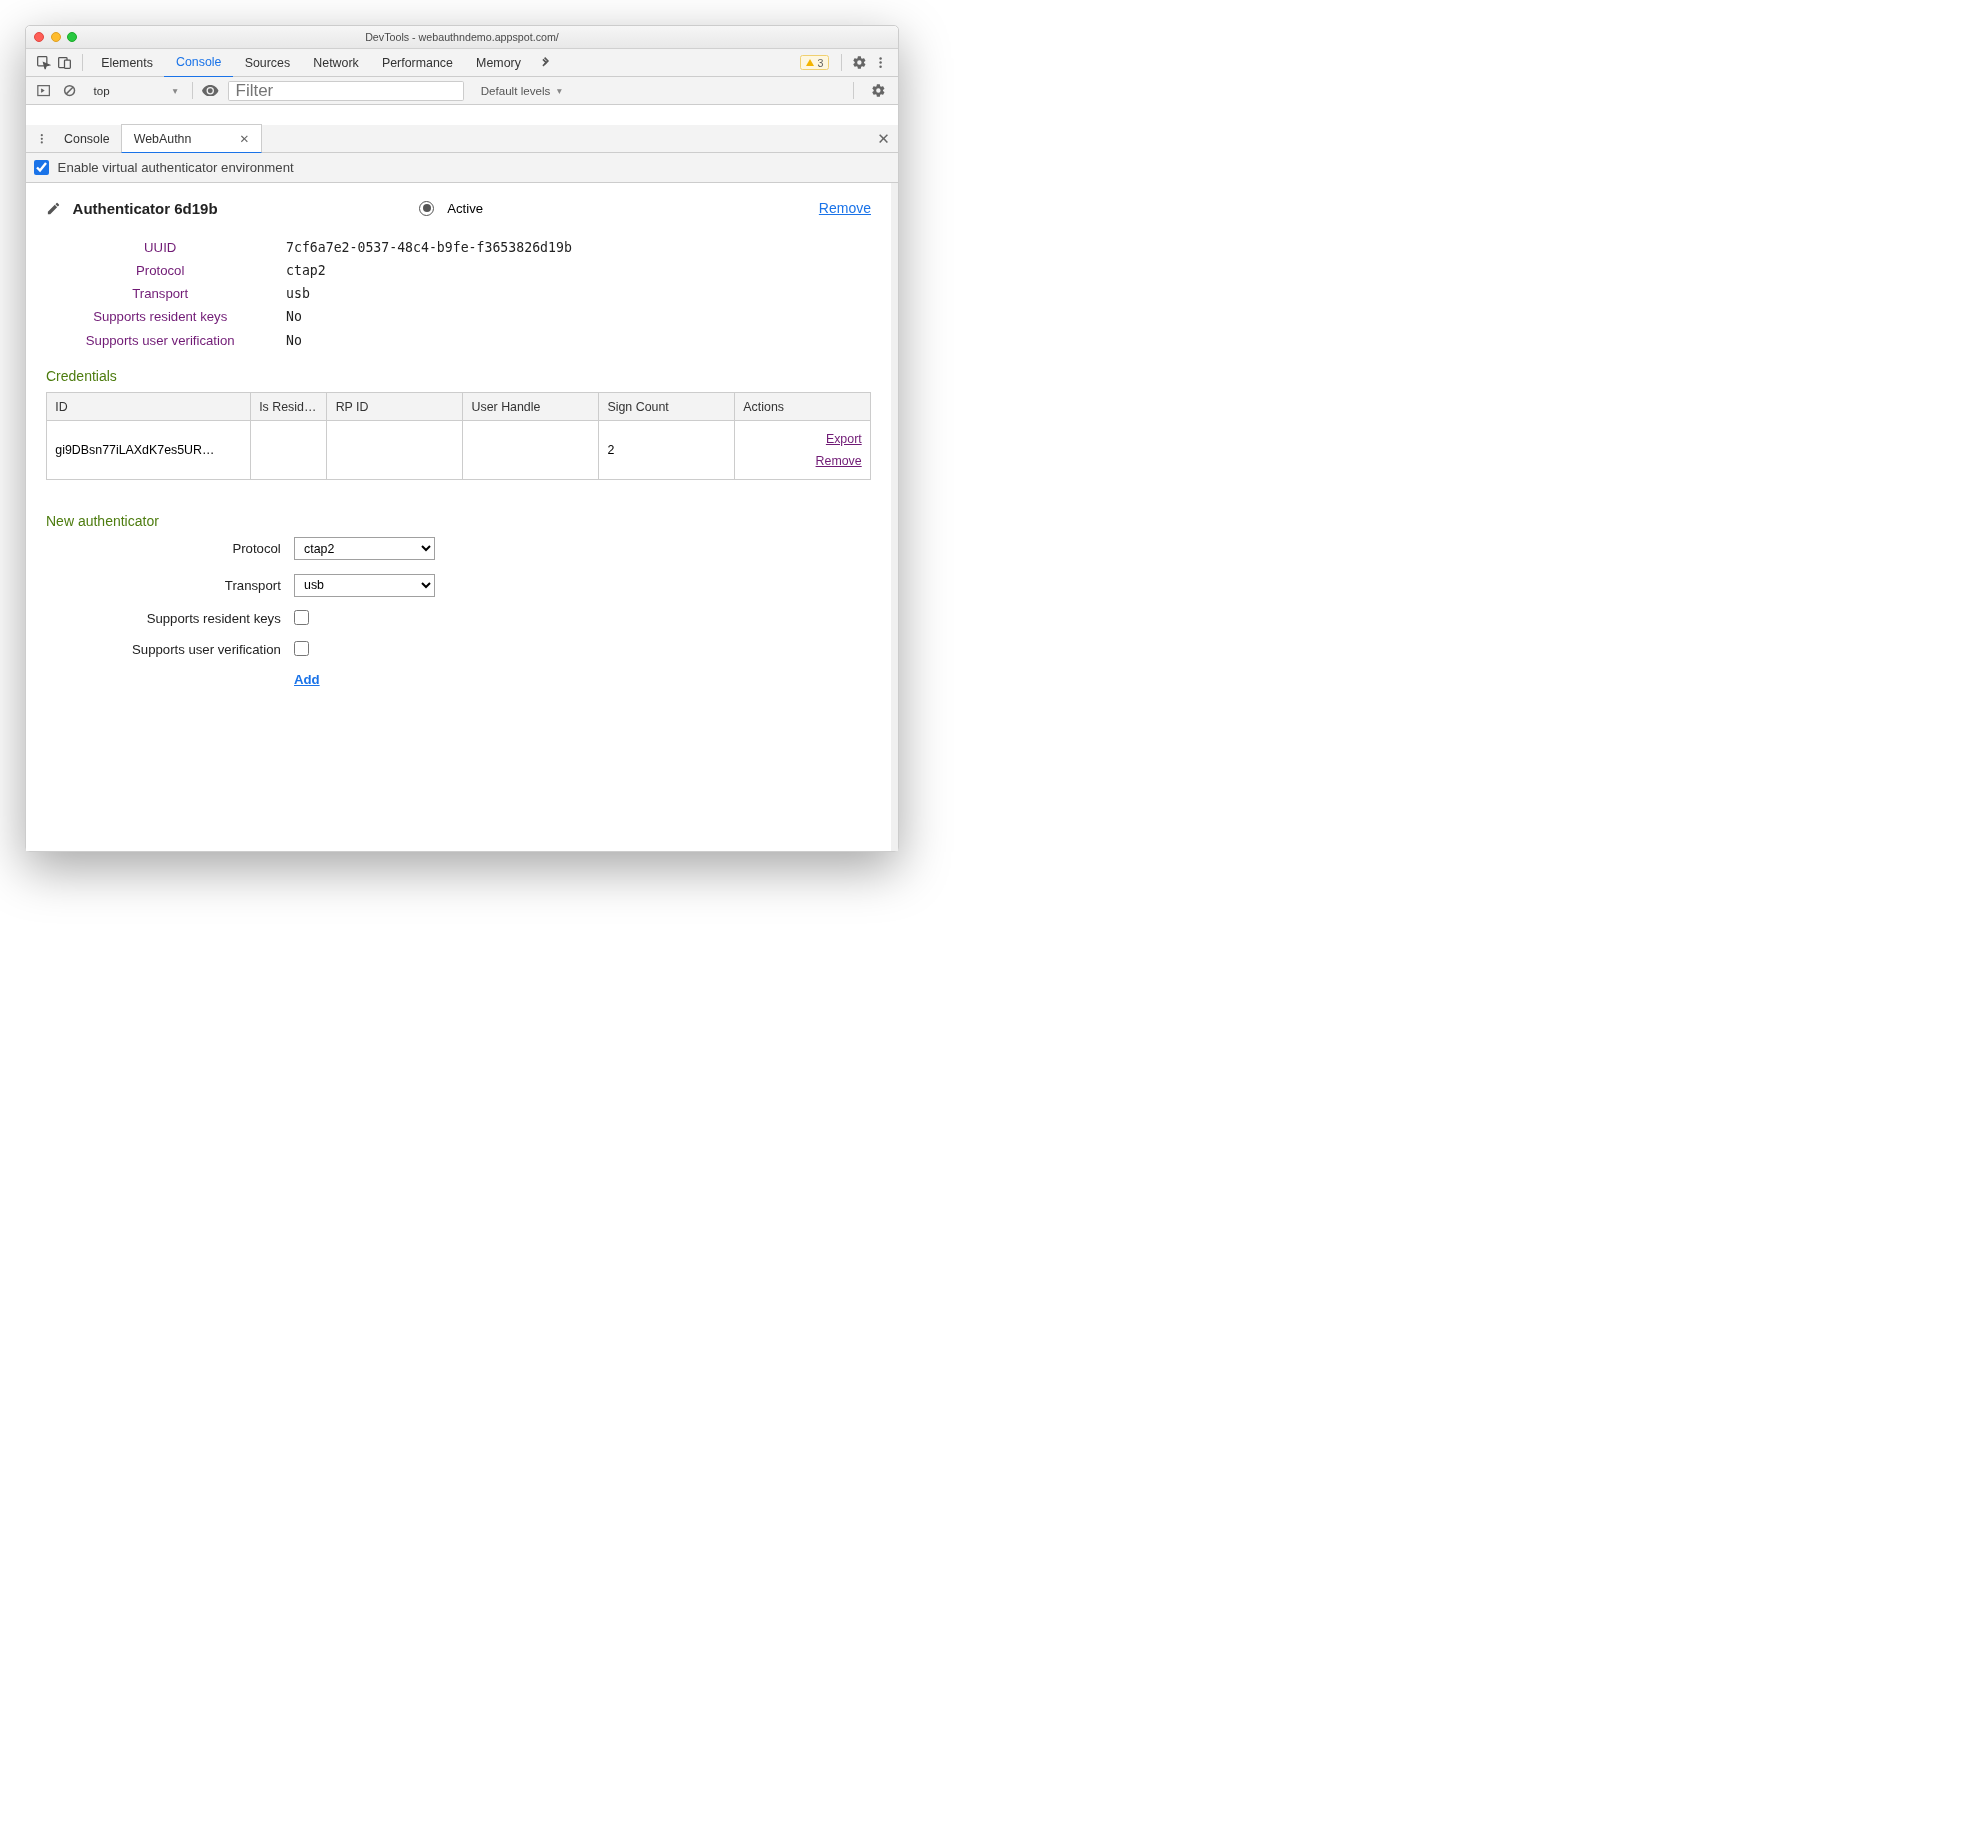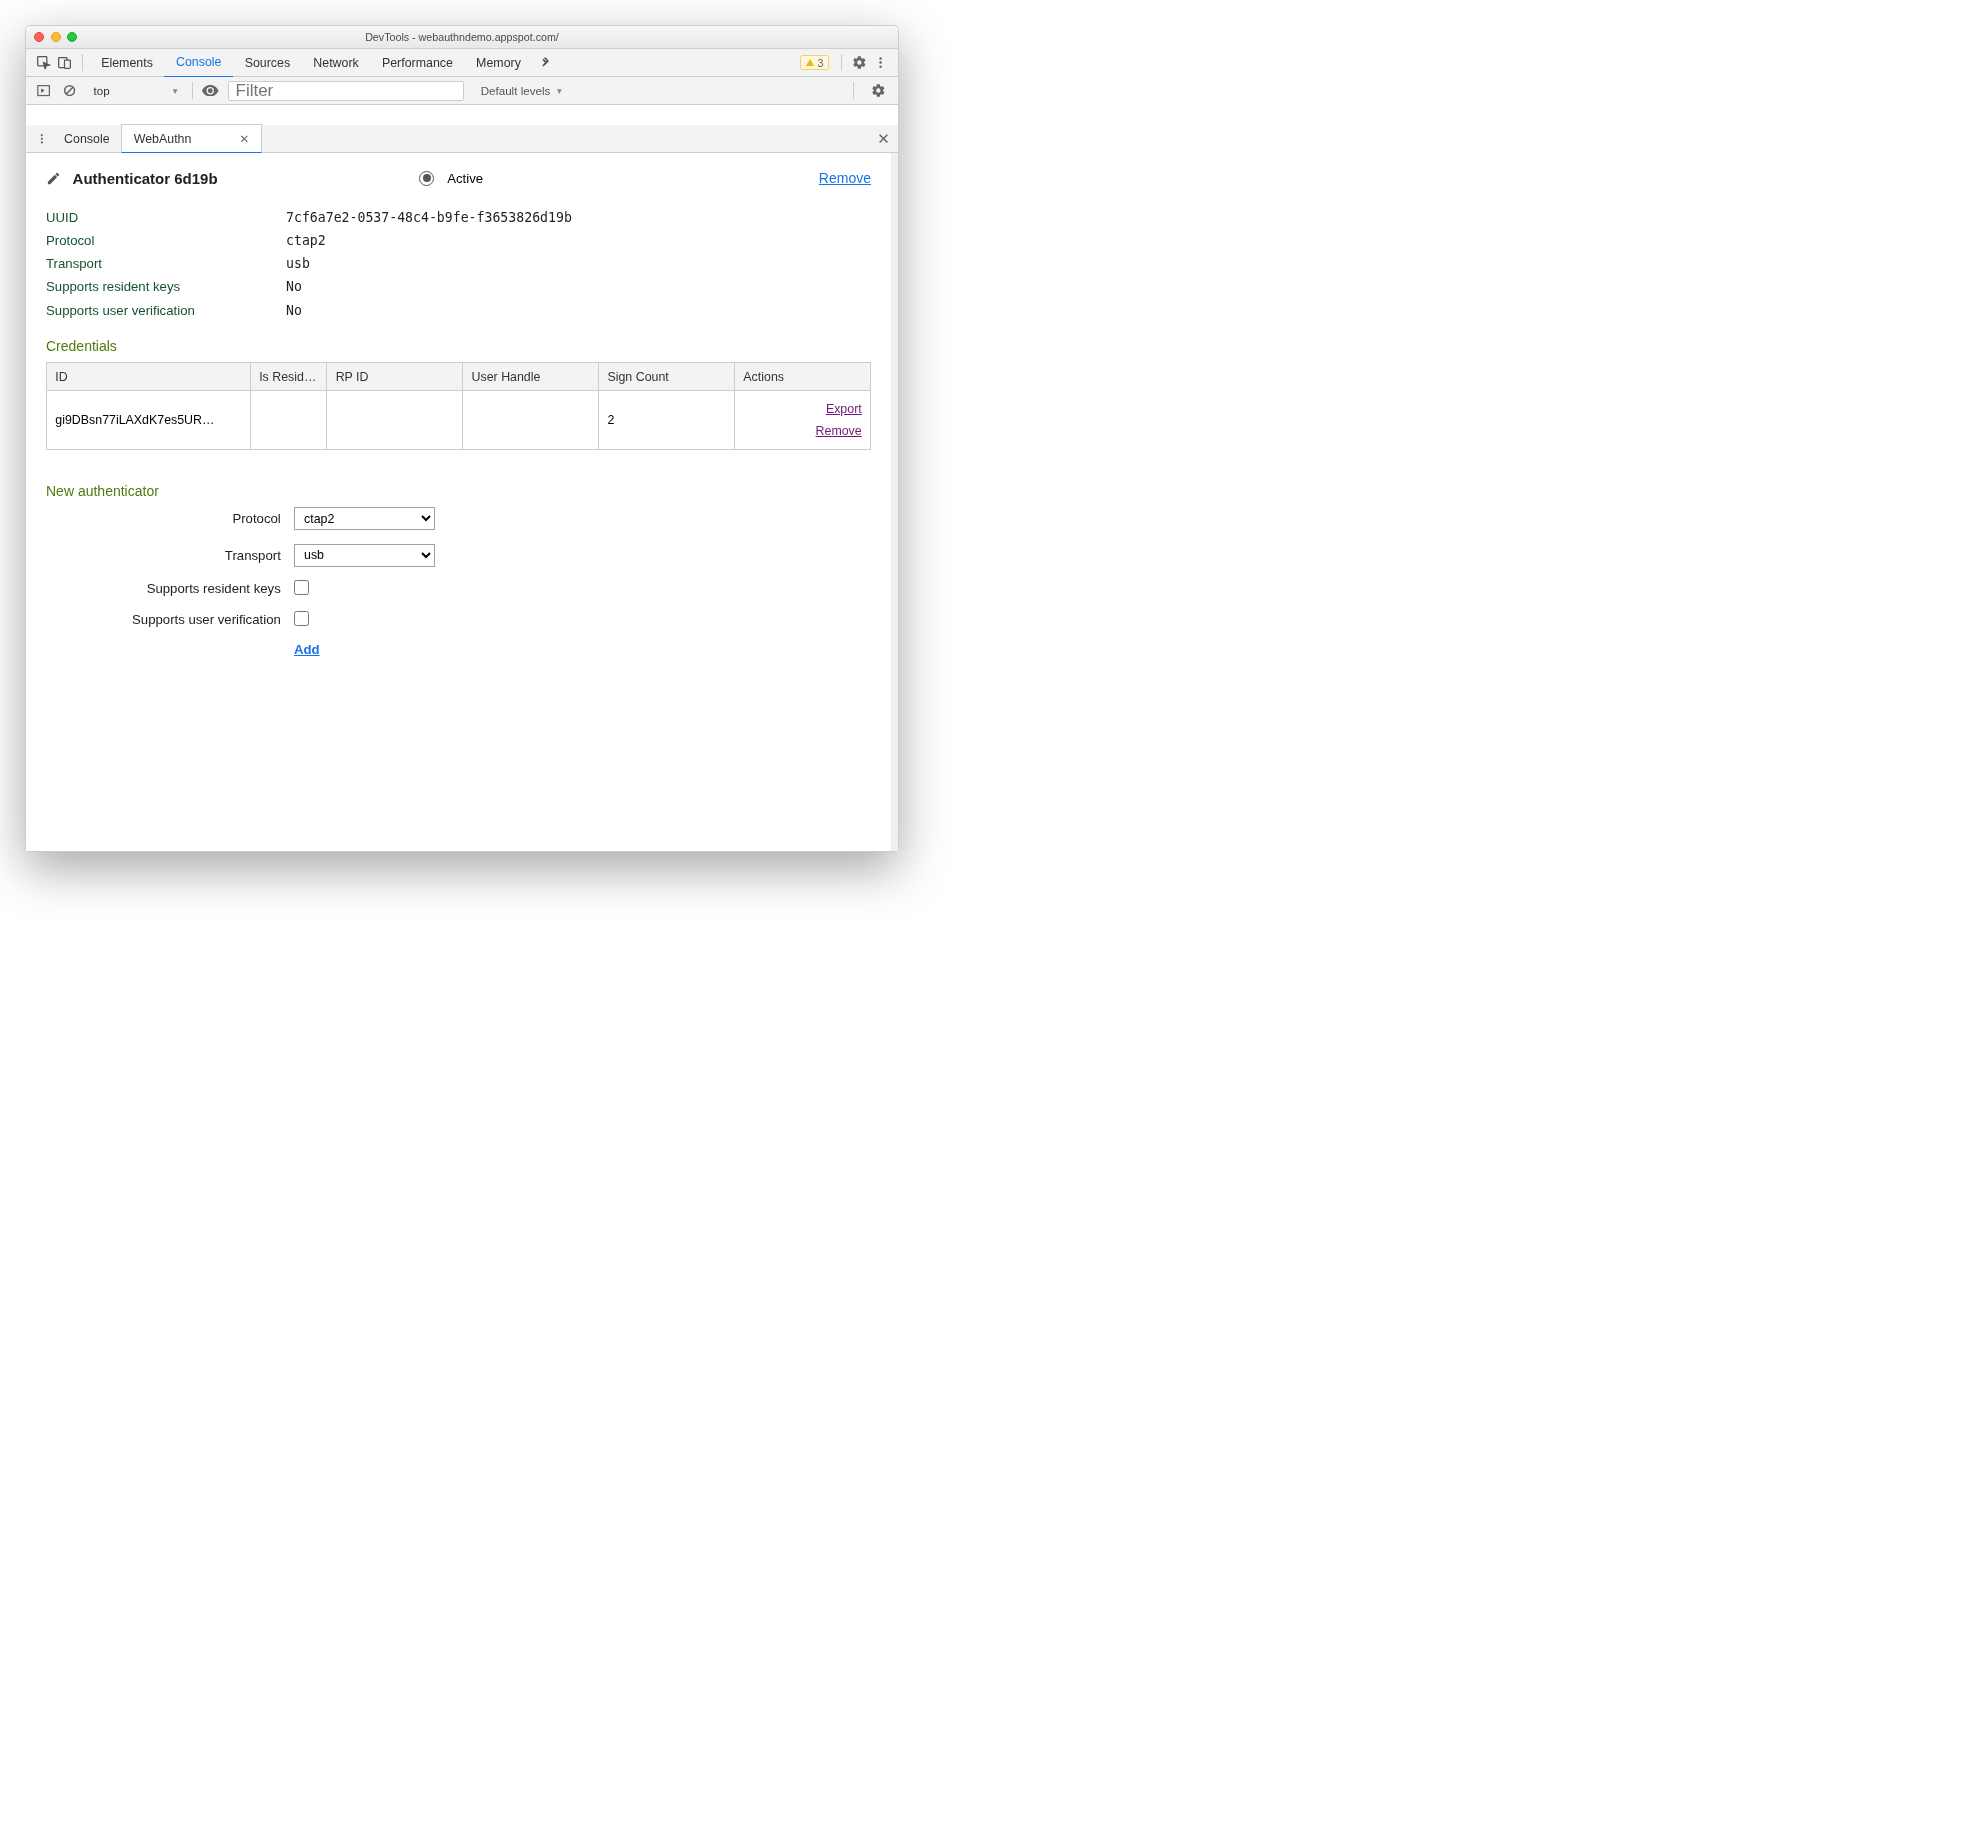--- a/index.html
+++ b/index.html
@@ -38,21 +38,21 @@
 .enable-row input[type=checkbox] { width: 15px; height: 15px; accent-color: #1a73e8; }
 .panel { flex: 1; overflow: auto; padding: 16.5px 20px; background: #fff; border-right: 7.4px solid #f0f0f0; }
 .auth-header { display: flex; align-items: center; gap: 11.6px; margin-bottom: 23px; }
 .pencil { color: #555; }
 .auth-title { font-size: 15px; font-weight: 600; color: #222; }
 .active-radio { margin-left: 190px; display: flex; align-items: center; gap: 13px; font-size: 13.2px; }
 .radio-outer { width: 15px; height: 15px; border-radius: 50%; border: 1.7px solid #555; display: flex; align-items: center; justify-content: center; }
 .radio-inner { width: 8.3px; height: 8.3px; border-radius: 50%; background: #555; }
 .remove-link { margin-left: auto; color: #1a73e8; text-decoration: underline; font-size: 14px; font-weight: 500; cursor: pointer; }
 .kv { display: flex; margin-bottom: 8.3px; font-size: 13.2px; }
-.kv .k { width: 240px; text-align: left; padding-right: 11.6px; color: #14532d; }
+.kv .k { width: 240px; text-align: center; padding-right: 11.6px; color: #701a75; }
 .kv .v { font-family: Menlo, monospace; color: #222; }
 .section-title { font-size: 14px; font-weight: 400; margin: 20px 0 8.3px; color: #4d7c0f; }
 table.cred { width: 100%; border-collapse: collapse; font-size: 12.4px; }
 table.cred th, table.cred td { border: 0.8px solid #ccc; padding: 6.6px 8.3px; text-align: left; vertical-align: middle; }
 table.cred th { background: #f3f3f3; font-weight: 400; color: #333; }
 table.cred td.actions { text-align: right; }
 .action-link { text-decoration: underline; color: #701a75; cursor: pointer; display: block; line-height: 1.8; }
 .new-auth { margin-top: 33px; }
 .form-row { display: flex; align-items: center; margin-bottom: 13.2px; font-size: 13.2px; }
 .form-row .label { width: 248px; text-align: right; padding-right: 13.2px; color: #222; }
@@ -166,20 +166,24 @@
         </svg>
     </div>
     <div class="drawer-tab">Console</div>
     <div class="drawer-tab active">
       <span>WebAuthn</span>
       <span class="close-x">✕</span>
     </div>
     <div class="drawer-close">✕</div>
   </div>
 
+  <div class="enable-row">
+    <input type="checkbox" checked="" style="">
+    <span>Enable virtual authenticator environment</span>
+  </div>
 
   <div class="panel">
 
     <div class="auth-header">
       <div class="pencil">
         <svg width="15" height="15" viewBox="0 0 24 24" fill="#555">
             <path d="M3 17.25V21h3.75L17.81 9.94l-3.75-3.75L3 17.25zM20.71 7.04a1 1 0 0 0 0-1.41l-2.34-2.34a1 1 0 0 0-1.41 0l-1.83 1.83 3.75 3.75 1.83-1.83z"></path>
           </svg>
       </div>
       <div class="auth-title">Authenticator 6d19b</div>

